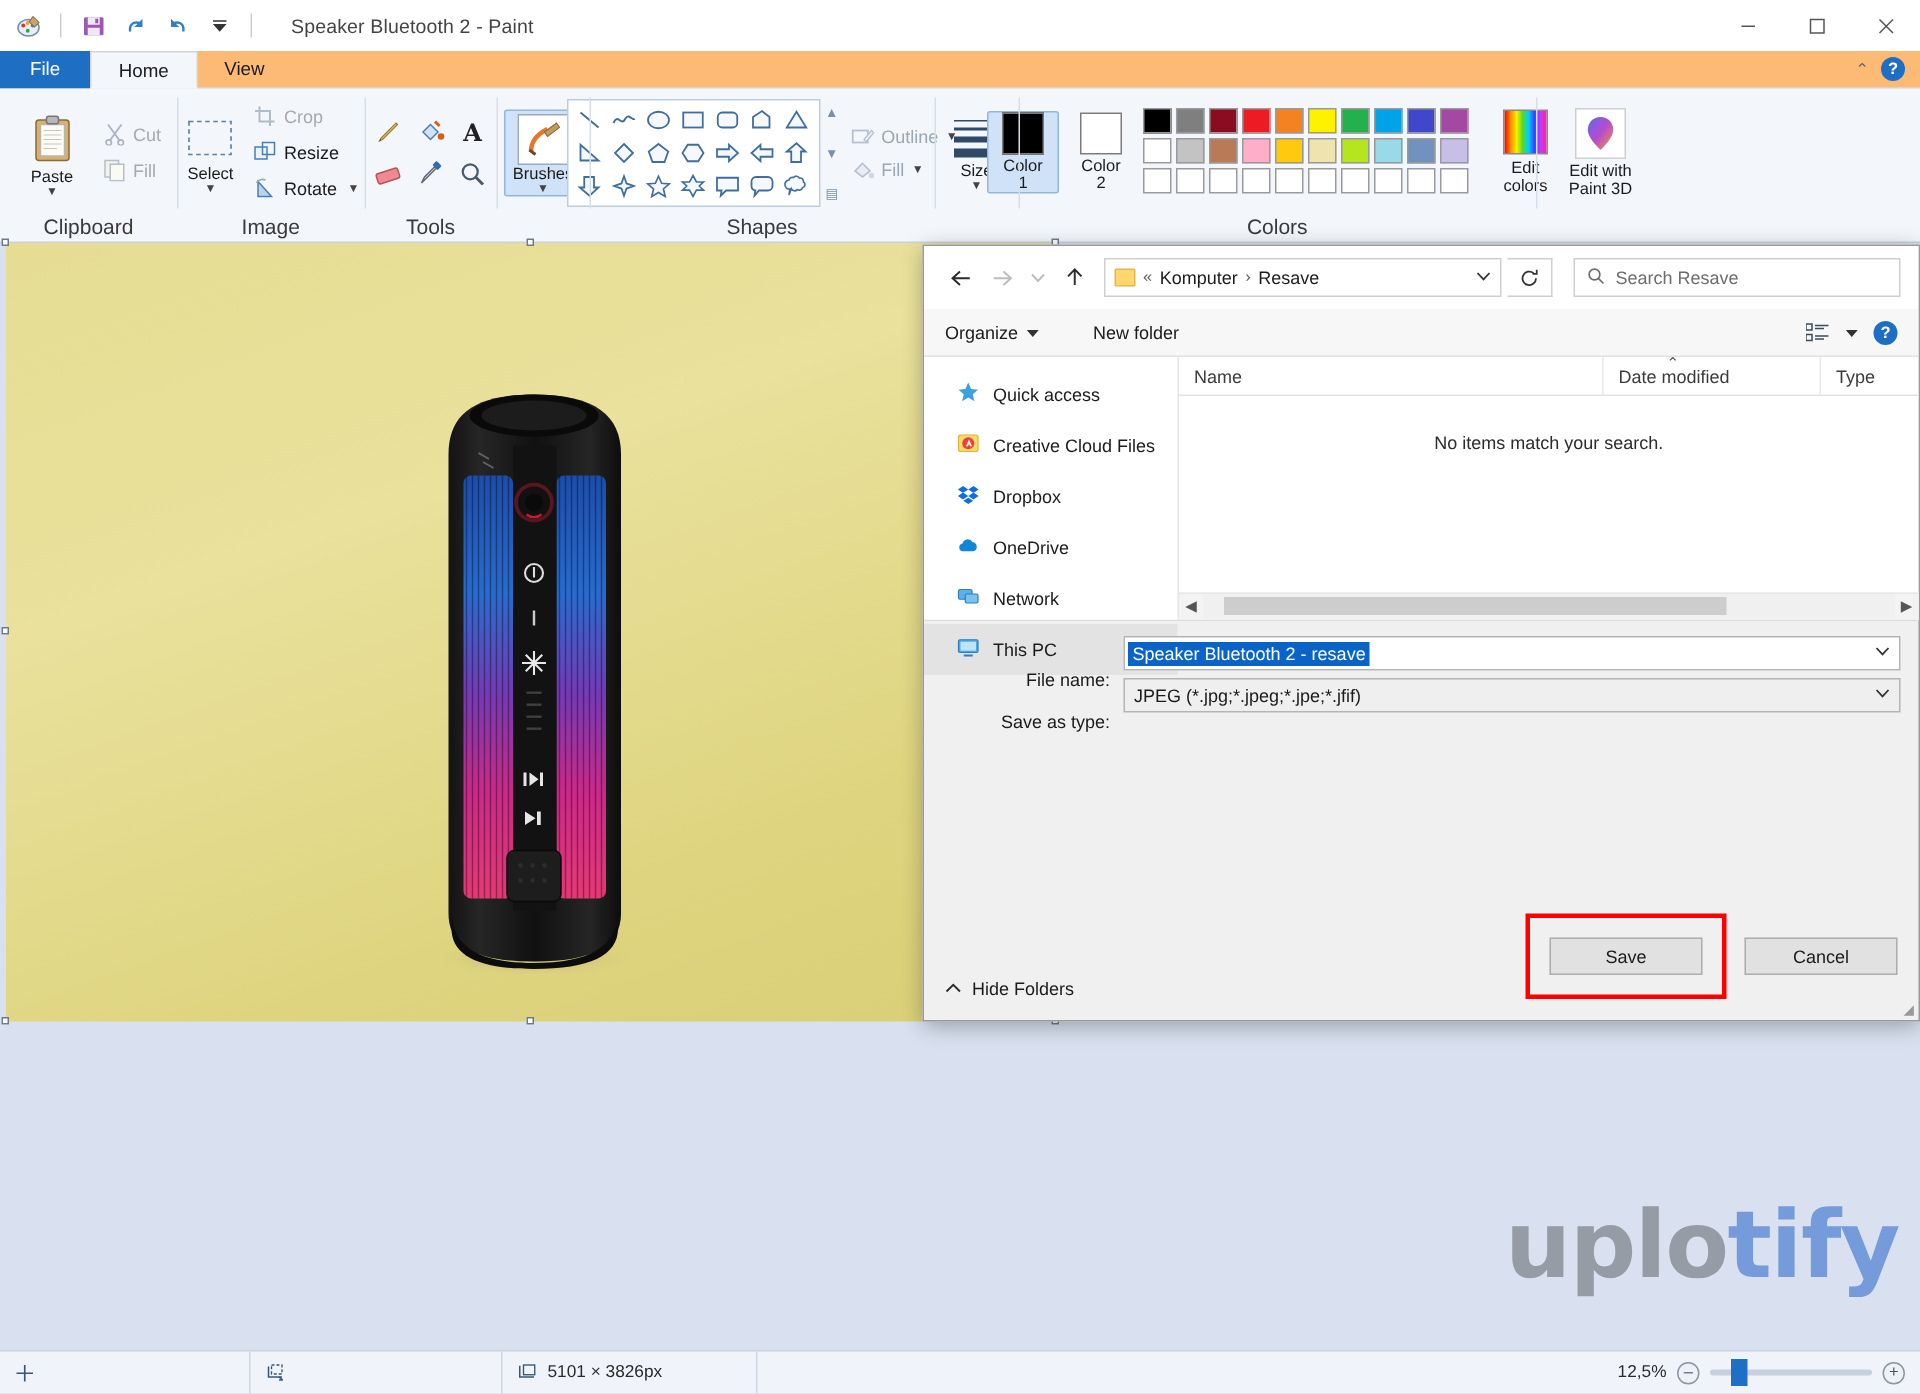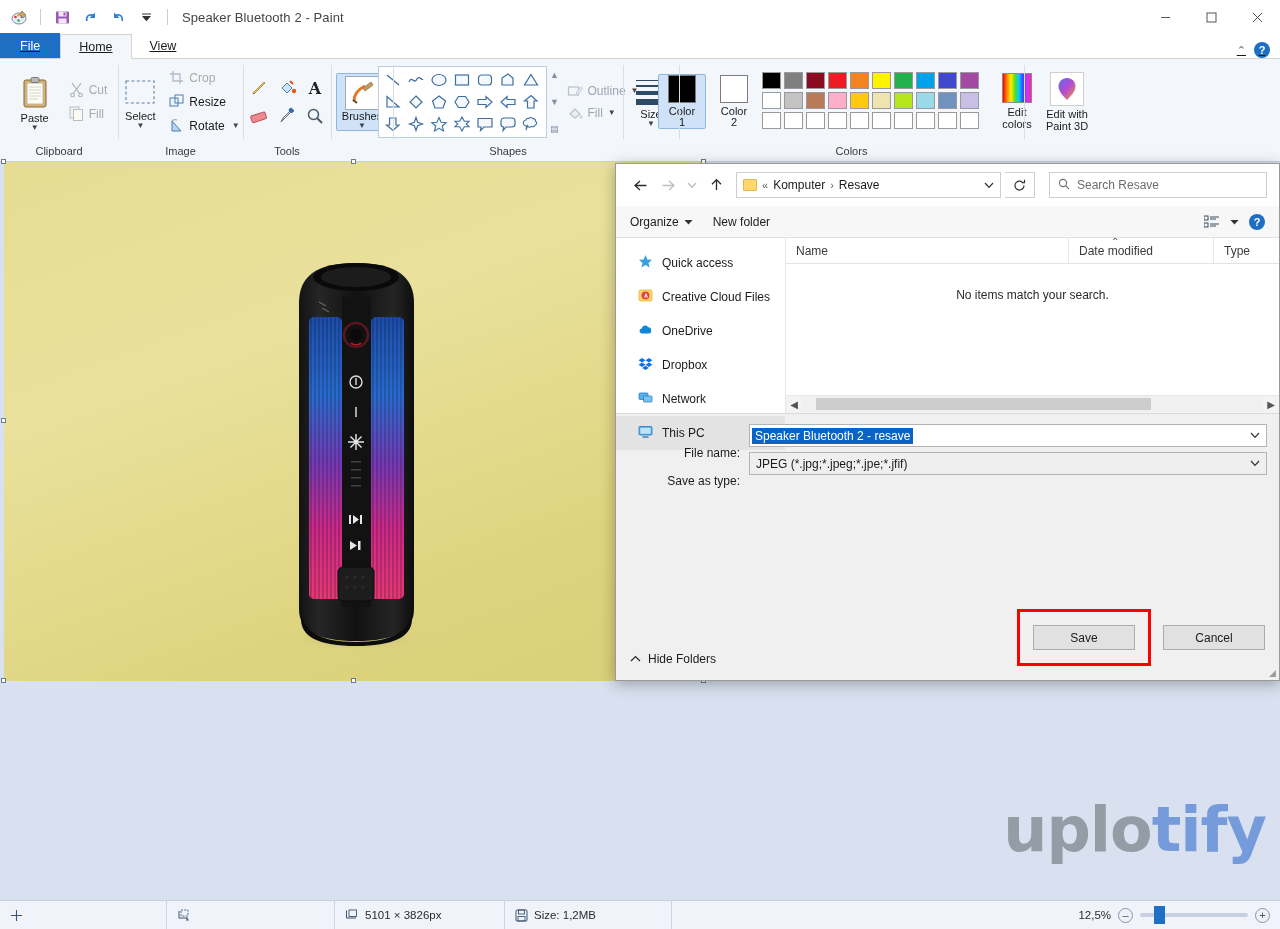--- a/index.html
+++ b/index.html
@@ -13,30 +13,29 @@
     position: relative;
   }
   
   .titlebar {
     position:absolute; left:0; top:0; width:1280px; height:34px;
     background:#ffffff; display:flex; align-items:center;
   }
   .qat { display:flex; align-items:center; padding-left:8px; gap:6px; }
   .qat-ico { width:22px; height:22px; display:flex; align-items:center; justify-content:center; }
   .sep-v { width:1px; height:16px; background:#cdcdcd; margin:0 4px; }
-  .win-title { margin-left:10px; font-size:13px; color:#444; letter-spacing:.1px; }
+  .win-title { margin-left:22px; font-size:13px; color:#444; letter-spacing:.1px; }
   .wbtns { margin-left:auto; display:flex; height:34px; }
   .wbtn { width:46px; height:34px; display:flex; align-items:center; justify-content:center; color:#555; }
 
   
   .tabbar {
     position:absolute; left:0; top:34px; width:1280px; height:25px;
-    background:#ffffff; display:flex; align-items:flex-end;
+    background:#fdba74; display:flex; align-items:center;
     border-bottom:1px solid #d4d4d4;
-    text-decoration:underline;
   }
   .tab {
     height:25px; padding:0 18px; display:flex; align-items:center;
     font-size:12.5px; color:#1b1b1b;
   }
   .tab.file { background:#1e6fc4; color:#fff; padding:0 20px; }
   .tab.active { background:#f3f6fb; border-left:1px solid #d4d4d4; border-right:1px solid #d4d4d4; border-top:1px solid #d4d4d4; border-bottom:1px solid #f3f6fb; margin-bottom:-1px;}
   .tabbar-right { margin-left:auto; display:flex; align-items:center; gap:8px; padding-right:10px; }
   .chev-up { color:#666; font-size:11px; }
   .help-circ {
@@ -48,21 +47,21 @@
   .ribbon {
     position:absolute; left:0; top:59px; width:1280px; height:103px;
     background:#f3f6fb; border-bottom:1px solid #c6d2e0;
     display:flex; align-items:stretch;
   }
   .rgroup { display:flex; flex-direction:column; align-items:center; position:relative; padding:0 6px; }
   .rgroup + .rgroup::before {
     content:""; position:absolute; left:0; top:6px; bottom:22px; width:1px; background:#d6dfe9;
   }
   .rgroup-body { flex:1; display:flex; align-items:center; padding-top:3px; }
-  .rgroup-label { font-size:11px; color:#3a3a3a; height:20px; line-height:20px; }
+  .rgroup-label { font-size:14px; color:#3a3a3a; height:20px; line-height:20px; }
 
   .bigbtn { display:flex; flex-direction:column; align-items:center; width:58px; padding-top:4px; }
   .bigbtn .lbl { font-size:11px; margin-top:2px; text-align:center; line-height:12px; }
   .caret { font-size:8px; color:#444; line-height:7px; }
   .smallcol { display:flex; flex-direction:column; justify-content:flex-start; gap:2px; }
   .smallbtn { display:flex; align-items:center; gap:5px; padding:2px 5px; font-size:12px; height:22px; }
   .smallbtn.dis { color:#a9a9a9; }
   .toolsgrid { display:grid; grid-template-columns:repeat(3,26px); grid-template-rows:repeat(2,26px); gap:2px; }
   .tool { display:flex; align-items:center; justify-content:center; }
 
@@ -151,21 +150,21 @@
   .folder-ico { width:14px; height:12px; background:#ffd76e; border:1px solid #e2b84a; border-radius:1px; }
   .crumb { font-size:12px; color:#1b1b1b; }
   .crumb-sep { color:#5b5b5b; font-size:11px; }
   .crumb-caret { margin-left:auto; color:#444; font-size:10px; }
   .refresh { width:30px; height:26px; border:1px solid #cfcfcf; border-left:none; display:flex; align-items:center; justify-content:center; font-size:13px; color:#333; background:#fff;}
   .searchbox {
     width:218px; height:26px; border:1px solid #cfcfcf; background:#fff; margin-left:10px;
     display:flex; align-items:center; gap:7px; padding:0 8px; font-size:12px; color:#6d6d6d;
   }
 
-  .cmdbar { height:32px; background:#f7f7f7; border-bottom:1px solid #e2e2e2; display:flex; align-items:center; padding:0 14px; gap:20px; }
+  .cmdbar { height:32px; background:#f7f7f7; border-bottom:1px solid #e2e2e2; display:flex; align-items:center; padding:0 14px; gap:36px; }
   .cmd { font-size:12px; display:flex; align-items:center; gap:5px; }
   .cmdbar-right { margin-left:auto; display:flex; align-items:center; gap:10px; }
   .viewicon { display:flex; flex-direction:column; gap:2px; }
 
   .dlg-body { flex:1; display:flex; background:#fff; border-bottom:1px solid #dcdcdc; min-height:0; }
   .nav-pane { width:170px; background:#fff; border-right:1px solid #e6e6e6; padding-top:8px; }
   .nav-item { height:34px; display:flex; align-items:center; gap:9px; padding-left:22px; font-size:12px; }
   .nav-item.sel { background:#e3e3e3; }
 
   .list-pane { flex:1; display:flex; flex-direction:column; min-width:0; }
@@ -736,28 +735,20 @@
         <path d="M9 9 l2.5 2 M9 11 h2.5" stroke="#3a5570" stroke-width="1"></path>
       </svg>
   </div>
   <div class="scell" style="width:170px;">
     <svg width="14" height="13" viewBox="0 0 14 13">
         <path d="M1.5 1.5 V9 H11" stroke="#3a5570" stroke-width="1" fill="none"></path>
         <rect x="4" y="1" width="7.5" height="6.5" fill="none" stroke="#3a5570" stroke-width=".9"></rect>
       </svg>
     <span>5101 × 3826px</span>
   </div>
-  <div class="scell" style="width:167px;">
-    <svg width="13" height="13" viewBox="0 0 13 13">
-        <rect x="1" y="1" width="11" height="11" rx="1" fill="none" stroke="#3a5570" stroke-width="1"></rect>
-        <rect x="3.5" y="1" width="6" height="4" fill="none" stroke="#3a5570" stroke-width=".9"></rect>
-        <rect x="3" y="7.5" width="7" height="4.5" fill="none" stroke="#3a5570" stroke-width=".9"></rect>
-      </svg>
-    <span>Size: 1,2MB</span>
-  </div>
   <div class="zoomwrap">
     <span>12,5%</span>
     <span class="zoom-btn">–</span>
     <span class="slider">
       <span class="slider-thumb"></span>
     </span>
     <span class="zoom-btn">+</span>
   </div>
 </div>
 
@@ -859,33 +850,33 @@
               <rect x="1" y="2" width="13" height="11" rx="1.5" fill="#ffd966" stroke="#e0b23a" stroke-width=".8"></rect>
               <circle cx="7.5" cy="7.5" r="4" fill="#e8423a"></circle>
               <path d="M6 9.5 L8 5 L10 9.5 H8.7 L8 7.6 L7.3 9.5 Z" fill="#fff"></path>
             </svg>
         </span>
         <span>Creative Cloud Files</span>
       </div>
       <div class="nav-item">
         <span>
           <svg width="15" height="15" viewBox="0 0 15 15">
+              <path d="M4 2 L7.5 4.3 L4 6.6 L0.6 4.3 Z M11 2 L14.4 4.3 L11 6.6 L7.5 4.3 Z M4 11 L7.5 8.7 L4 6.4 L0.6 8.7 Z M11 11 L14.4 8.7 L11 6.4 L7.5 8.7 Z" fill="#0f6fe0"></path>
+              <path d="M4.2 11.9 L7.5 9.8 L10.8 11.9 L7.5 14 Z" fill="#0f6fe0"></path>
+            </svg>
+        </span>
+        <span>Dropbox</span>
+      </div>
+      <div class="nav-item">
+        <span>
+          <svg width="15" height="15" viewBox="0 0 15 15">
               <path d="M3.5 11.5 a2.6 2.6 0 0 1 0.2 -5.1 a3.6 3.6 0 0 1 6.6 -1.1 a2.9 2.9 0 0 1 2.8 3.1 a2.6 2.6 0 0 1 -2.4 3.1 Z" fill="#0f86d8"></path>
             </svg>
         </span>
         <span>OneDrive</span>
-      </div>
-      <div class="nav-item">
-        <span>
-          <svg width="15" height="15" viewBox="0 0 15 15">
-              <path d="M4 2 L7.5 4.3 L4 6.6 L0.6 4.3 Z M11 2 L14.4 4.3 L11 6.6 L7.5 4.3 Z M4 11 L7.5 8.7 L4 6.4 L0.6 8.7 Z M11 11 L14.4 8.7 L11 6.4 L7.5 8.7 Z" fill="#0f6fe0"></path>
-              <path d="M4.2 11.9 L7.5 9.8 L10.8 11.9 L7.5 14 Z" fill="#0f6fe0"></path>
-            </svg>
-        </span>
-        <span>Dropbox</span>
       </div>
       <div class="nav-item">
         <span>
           <svg width="15" height="15" viewBox="0 0 15 15">
               <rect x="1" y="3" width="9" height="6.5" rx="1" fill="#5ab0ea" stroke="#2b7fc0" stroke-width=".8"></rect>
               <rect x="5.5" y="6" width="8.5" height="6" rx="1" fill="#7cc2f0" stroke="#2b7fc0" stroke-width=".8"></rect>
             </svg>
         </span>
         <span>Network</span>
       </div>

